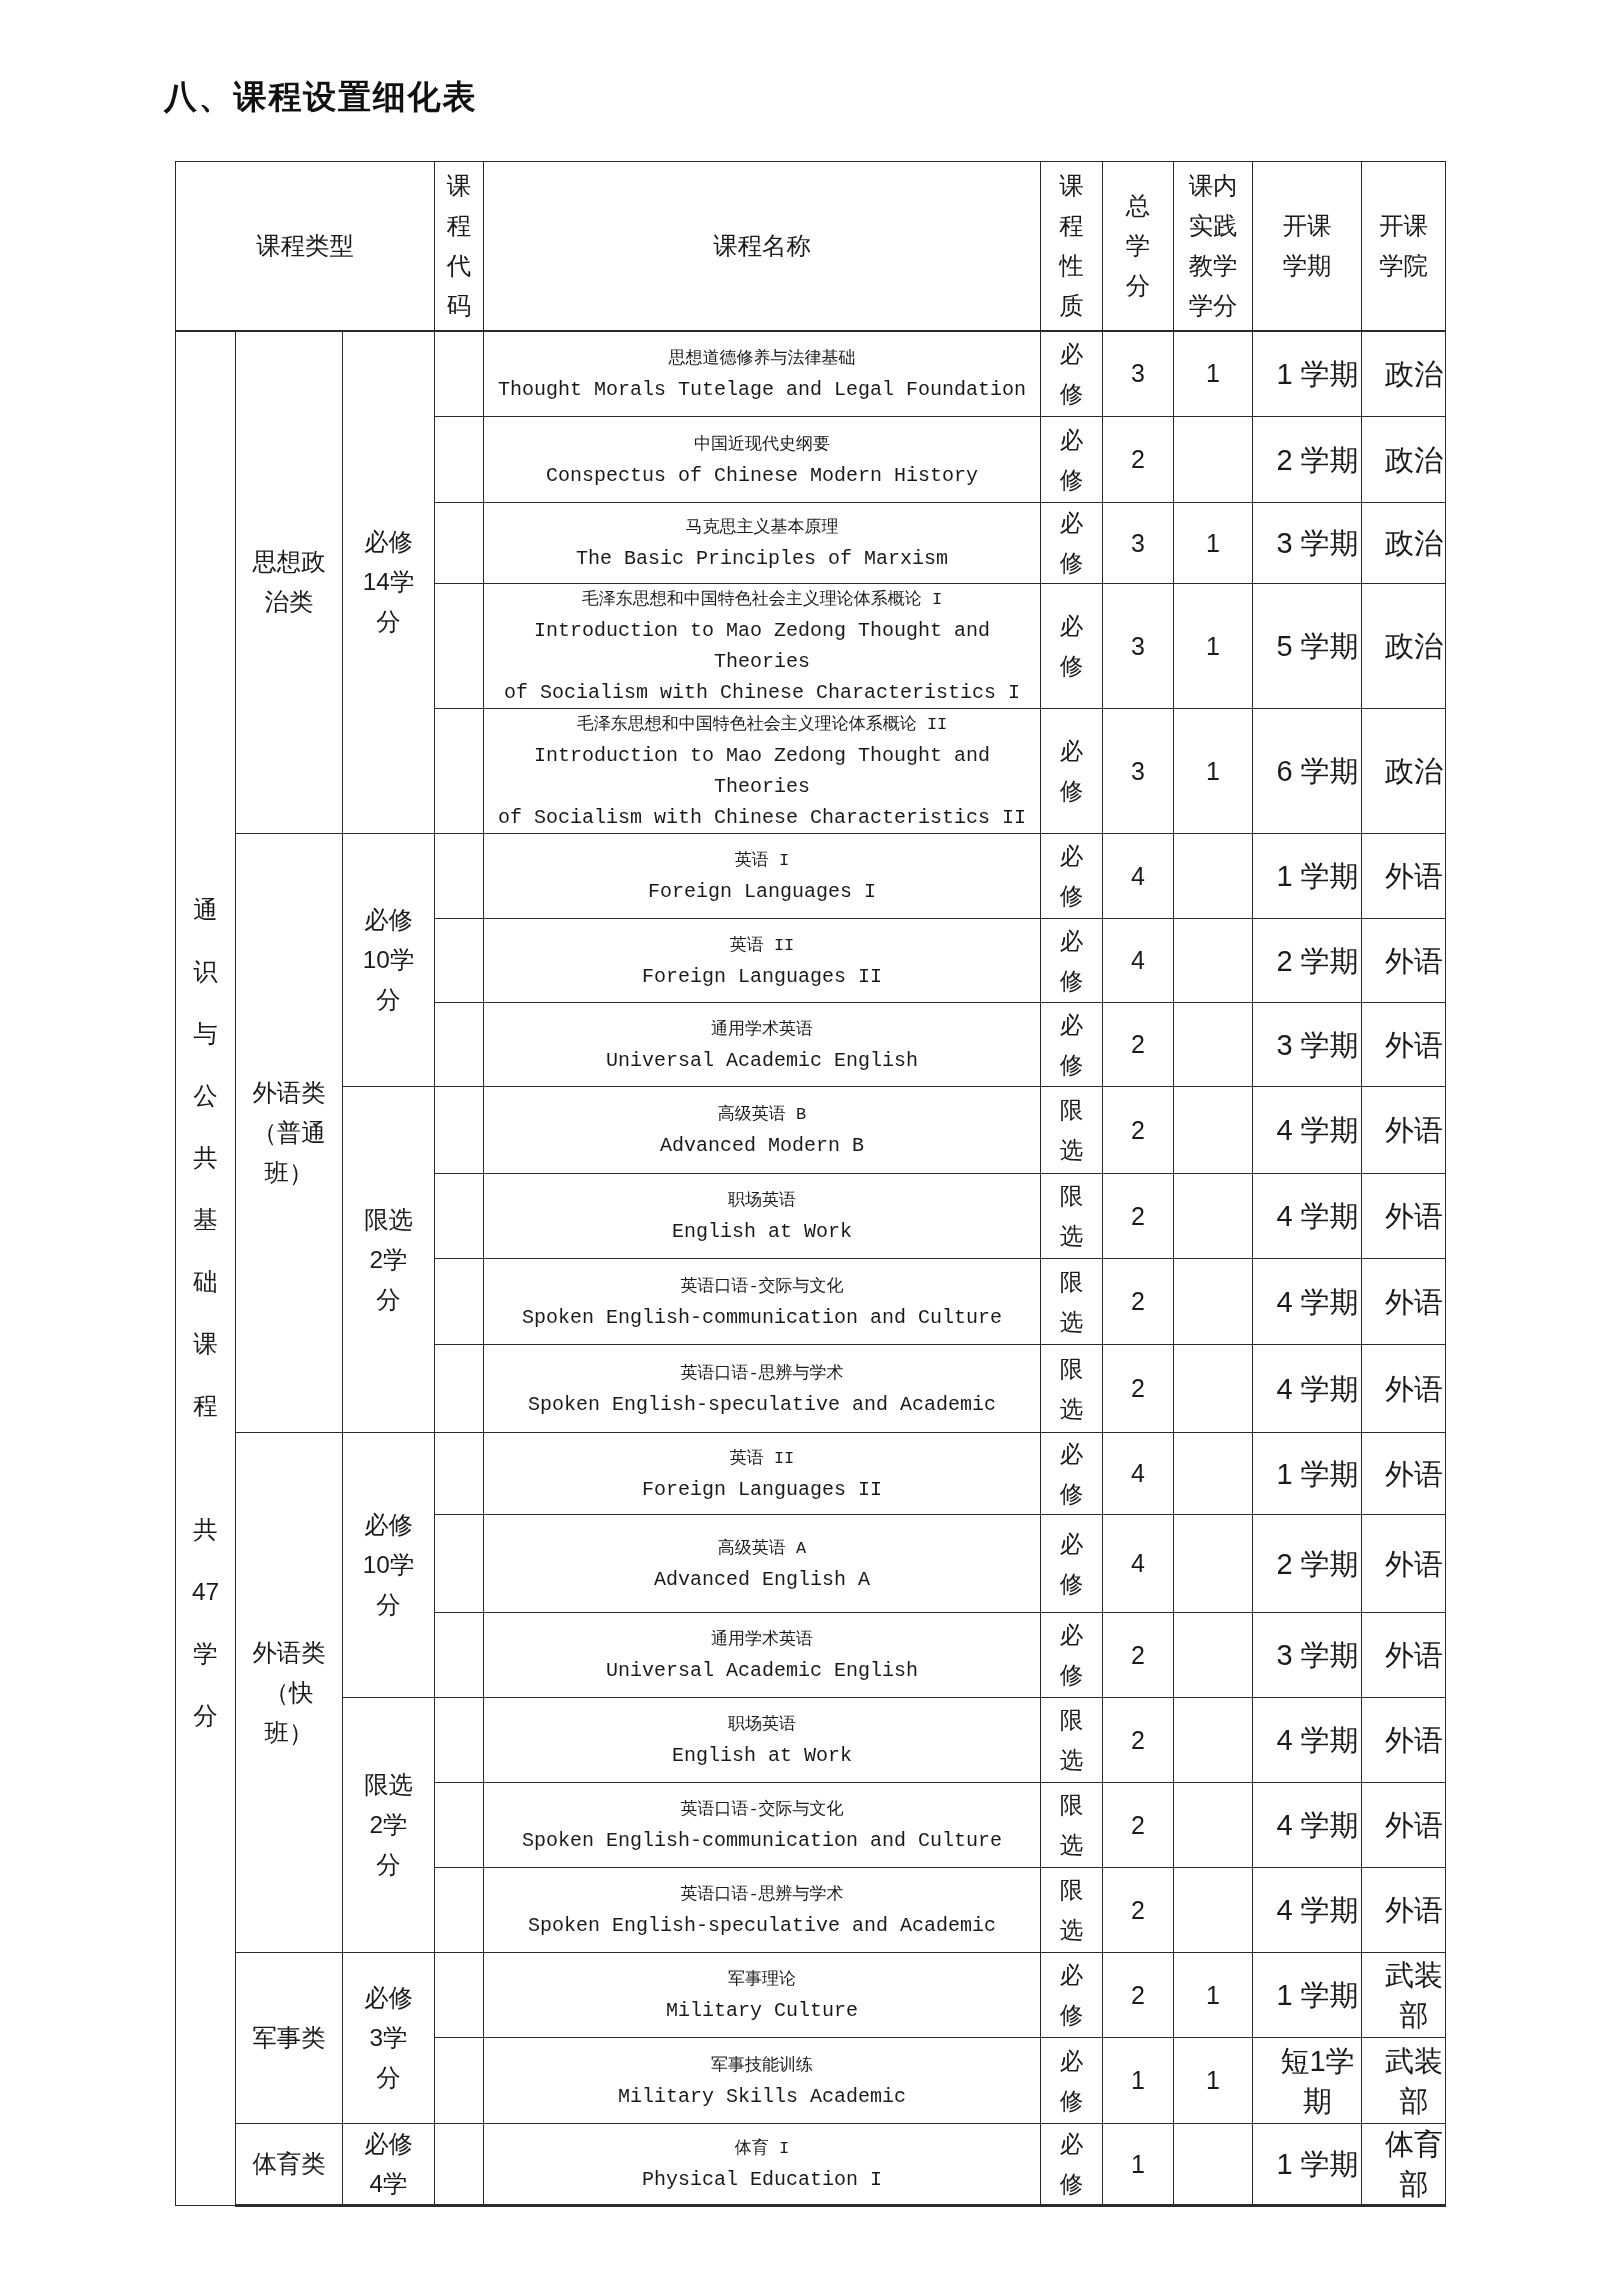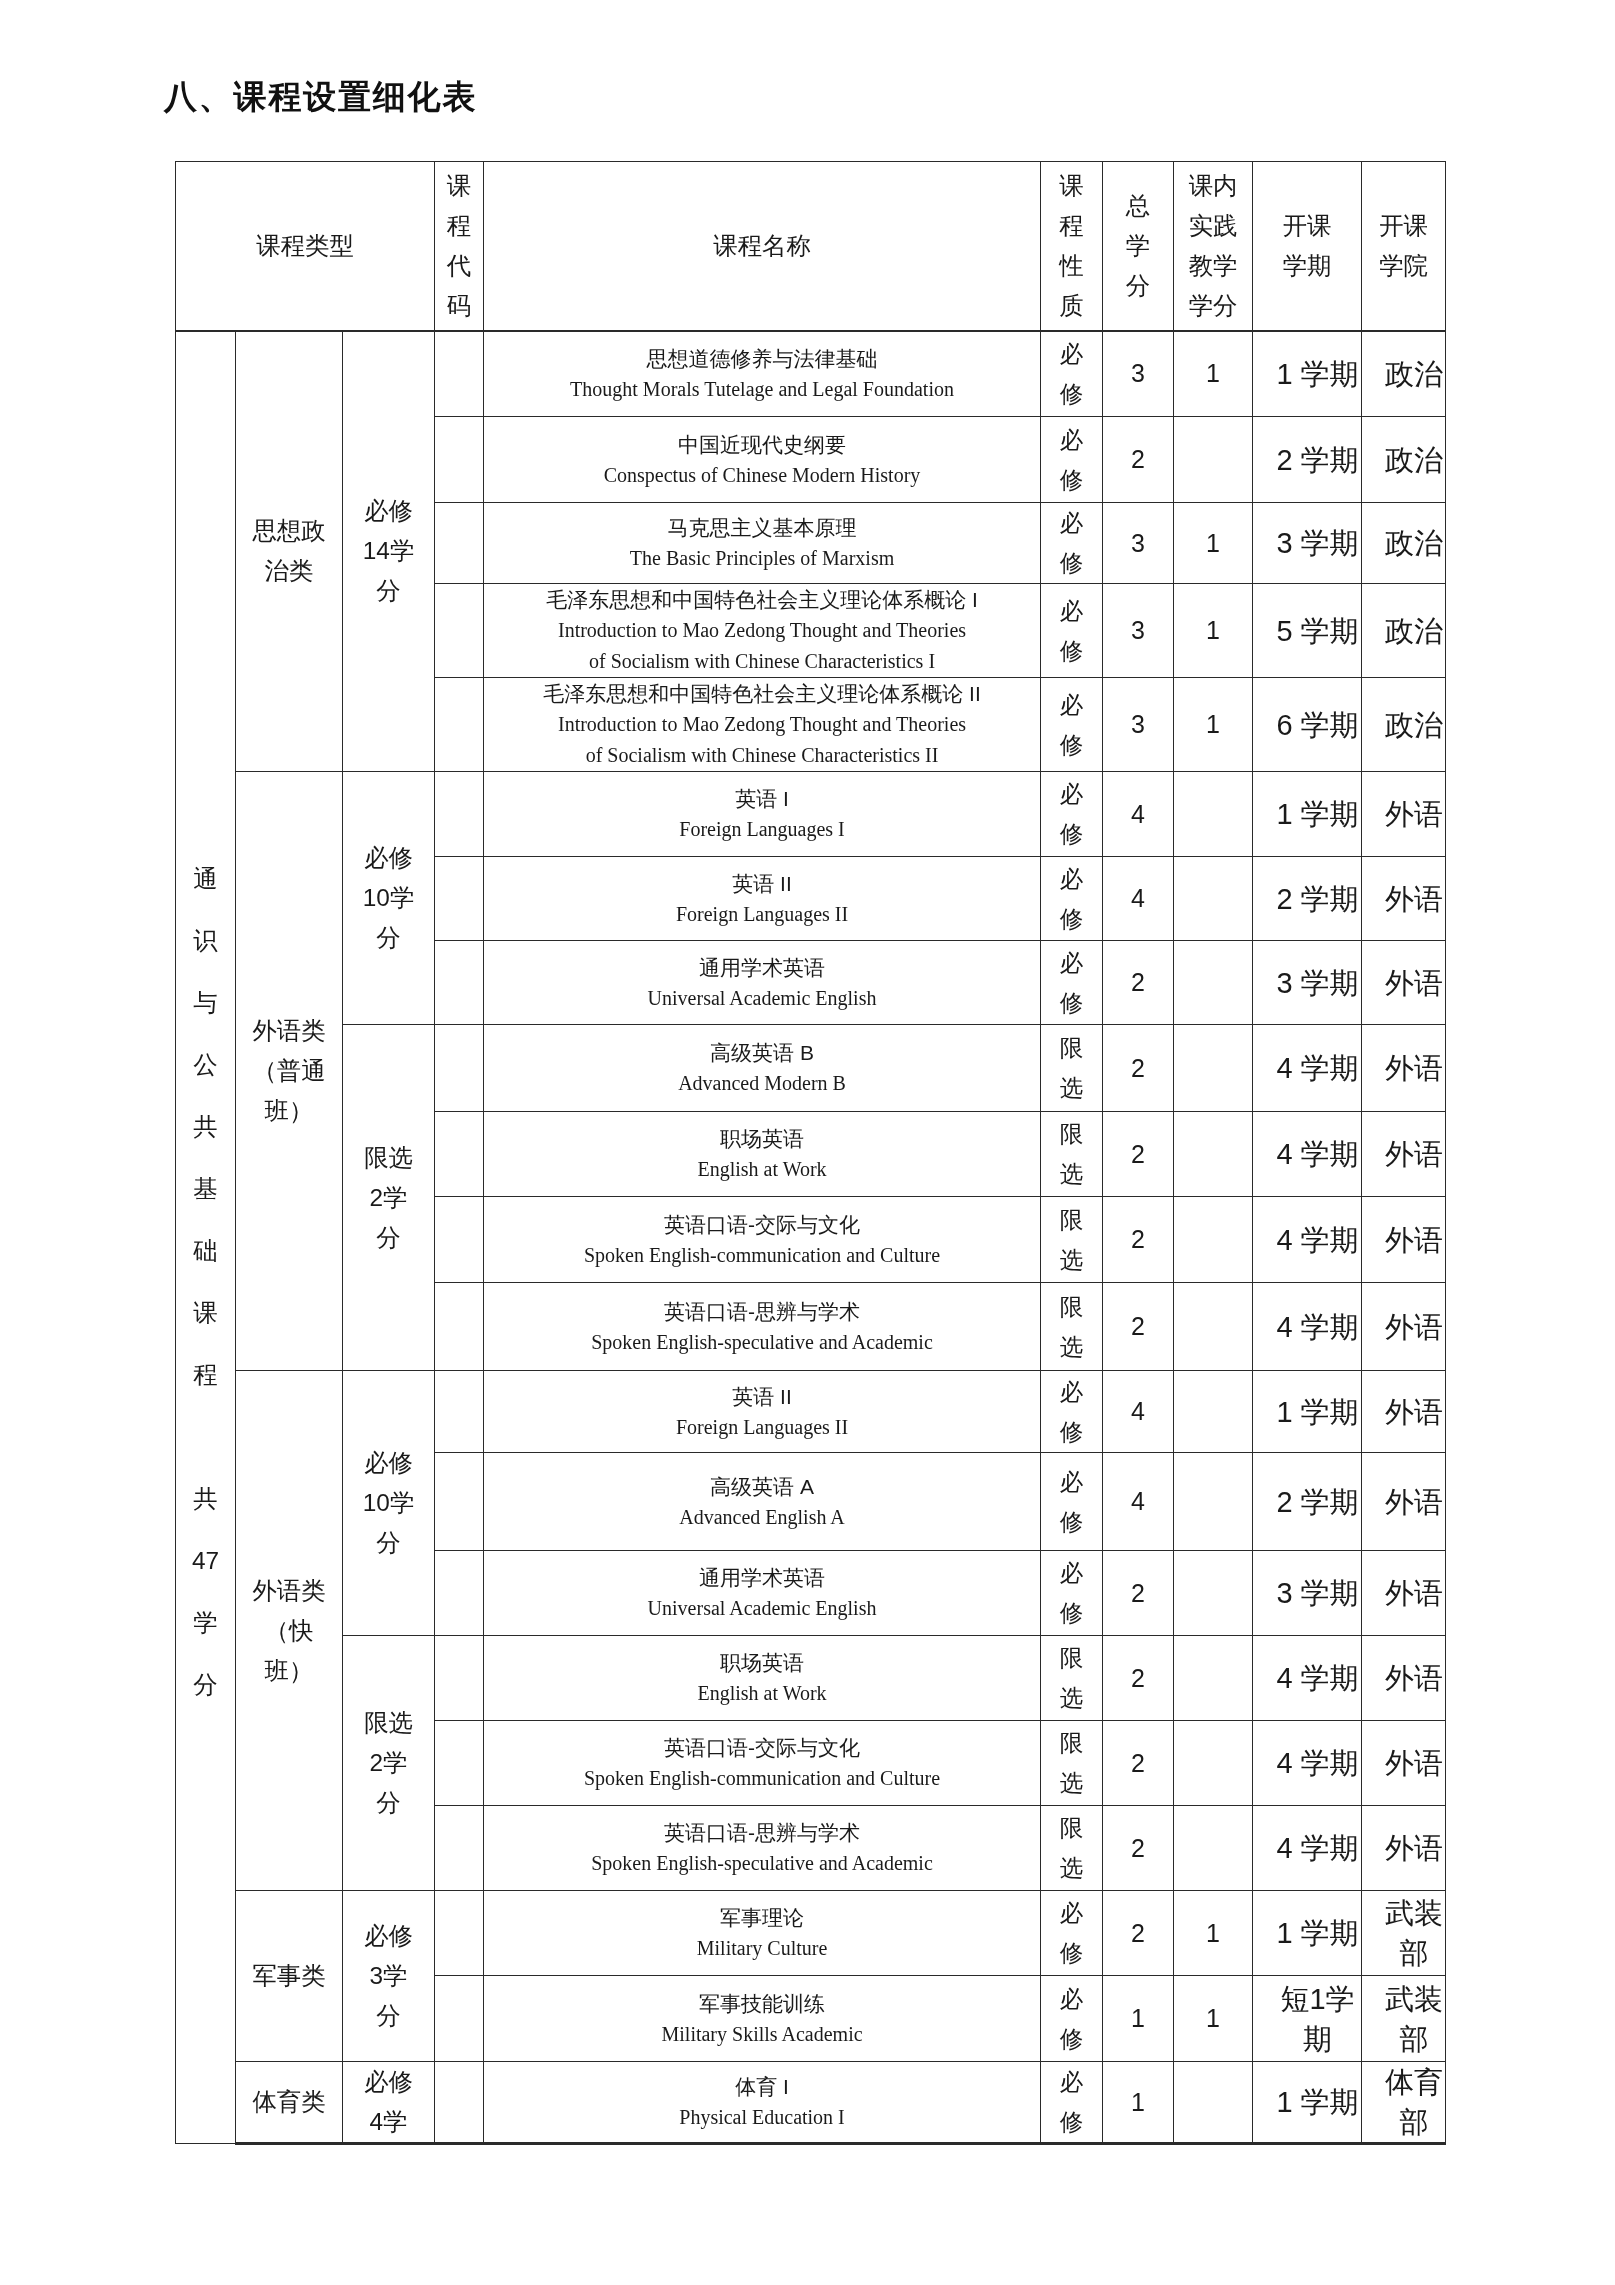--- a/index.html
+++ b/index.html
@@ -19,22 +19,22 @@
   td {
     border:1.8px solid #2a2a2a; text-align:center; vertical-align:middle;
     padding:0; overflow:hidden; word-break:normal;
   }
   tr.hdr td { border-bottom:2.7px solid #2a2a2a; font-size:24.4px; line-height:40px; }
   tr.last td { border-bottom:3.6px solid #2a2a2a; }
   td.cat { font-size:24.4px; line-height:62px; padding-top:90px; vertical-align:middle; }
   td.grp { font-size:24.4px; line-height:40px; }
   td.code { font-size:20px; }
   td.name { padding:0 7.2px; }
-  td.name .zh { font-family:Liberation Sans, sans-serif; font-size:21px; line-height:31px; }
-  td.name .en { font-family:Liberation Serif, serif; font-size:20px; line-height:31px; }
+  td.name .zh { font-family:Liberation Mono, monospace; font-size:17px; line-height:31px; }
+  td.name .en { font-family:Liberation Mono, monospace; font-size:20px; line-height:31px; }
   td.nat { font-size:23.5px; line-height:40px; }
   td.num { font-size:25px; }
   td.sem, td.clg { font-size:29px; line-height:40px;padding-left:21px; }
 </style>
 </head>
 <body>
 
 <div class="page">
   <div class="doc-title">八、课程设置细化表</div>
 

